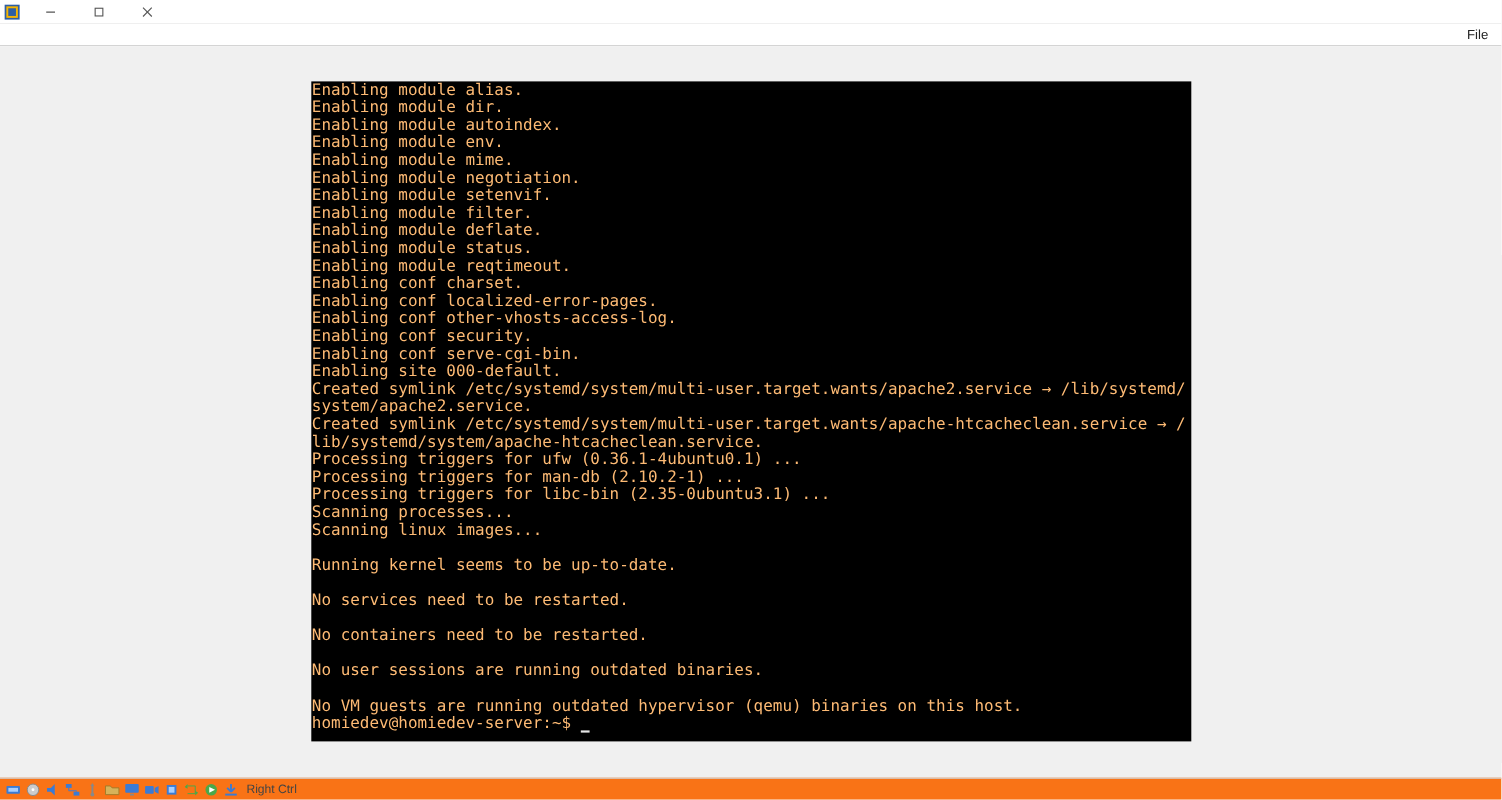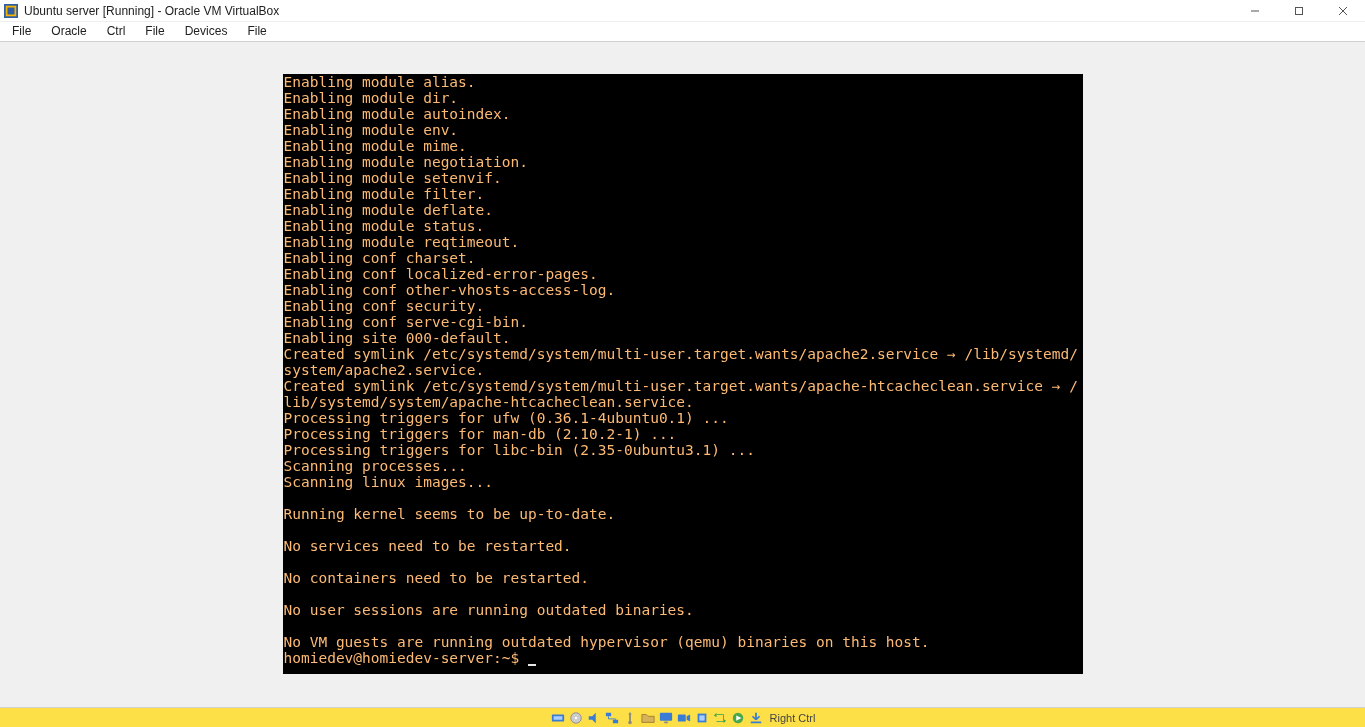--- a/index.html
+++ b/index.html
@@ -43,23 +43,24 @@
     align-items: center;
     justify-content: center;
     color: #555;
   }
 
   
   .menubar {
     height: 20px;
     background: #fff;
     display: flex;
-    align-items: flex-start;
+    align-items: flex-end;
     padding: 0 2px;
     border-bottom: 1px solid #d0d0d0;
+    flex-direction: column;
   }
   .menubar .menu-item {
     padding: 2px 10px;
     font-size: 12px;
     color: #222;
   }
 
   
   .vm-area {
     flex: 1;
@@ -86,25 +87,25 @@
   .vm-screen .cursor {
     display: inline-block;
     width: 8px;
     border-bottom: 2px solid #e6e6e6;
     transform: translateY(-2px);
   }
 
   
   .statusbar {
     height: 20px;
-    background: #fde047;
+    background: #f97316;
     border-top: 1px solid #d0d0d0;
     display: flex;
     align-items: center;
-    justify-content: center;
+    justify-content: flex-start;
     padding: 0 4px;
     gap: 2px;
   }
   .statusbar .sb-icon {
     width: 16px; height: 16px;
     display: flex;
     align-items: center;
     justify-content: center;
     flex: none;
   }
@@ -118,21 +119,20 @@
 <body>
 
 <div class="titlebar">
   <span class="app-icon">
     <svg viewBox="0 0 16 16" width="14" height="14">
       <rect x="0" y="0" width="16" height="16" fill="#2e5fa4"></rect>
       <rect x="2" y="2" width="12" height="12" fill="#f7b500"></rect>
       <rect x="4" y="4" width="8" height="8" fill="#2e5fa4"></rect>
     </svg>
   </span>
-  <span class="title">Ubuntu server [Running] - Oracle VM VirtualBox</span>
   <div class="win-controls">
     <div class="win-btn">
       <svg width="10" height="10" viewBox="0 0 10 10">
           <line x1="1" y1="5" x2="9" y2="5" stroke="#555" stroke-width="1"></line>
         </svg>
     </div>
     <div class="win-btn">
       <svg width="10" height="10" viewBox="0 0 10 10">
           <rect x="1.5" y="1.5" width="7" height="7" fill="none" stroke="#555" stroke-width="1"></rect>
         </svg>

